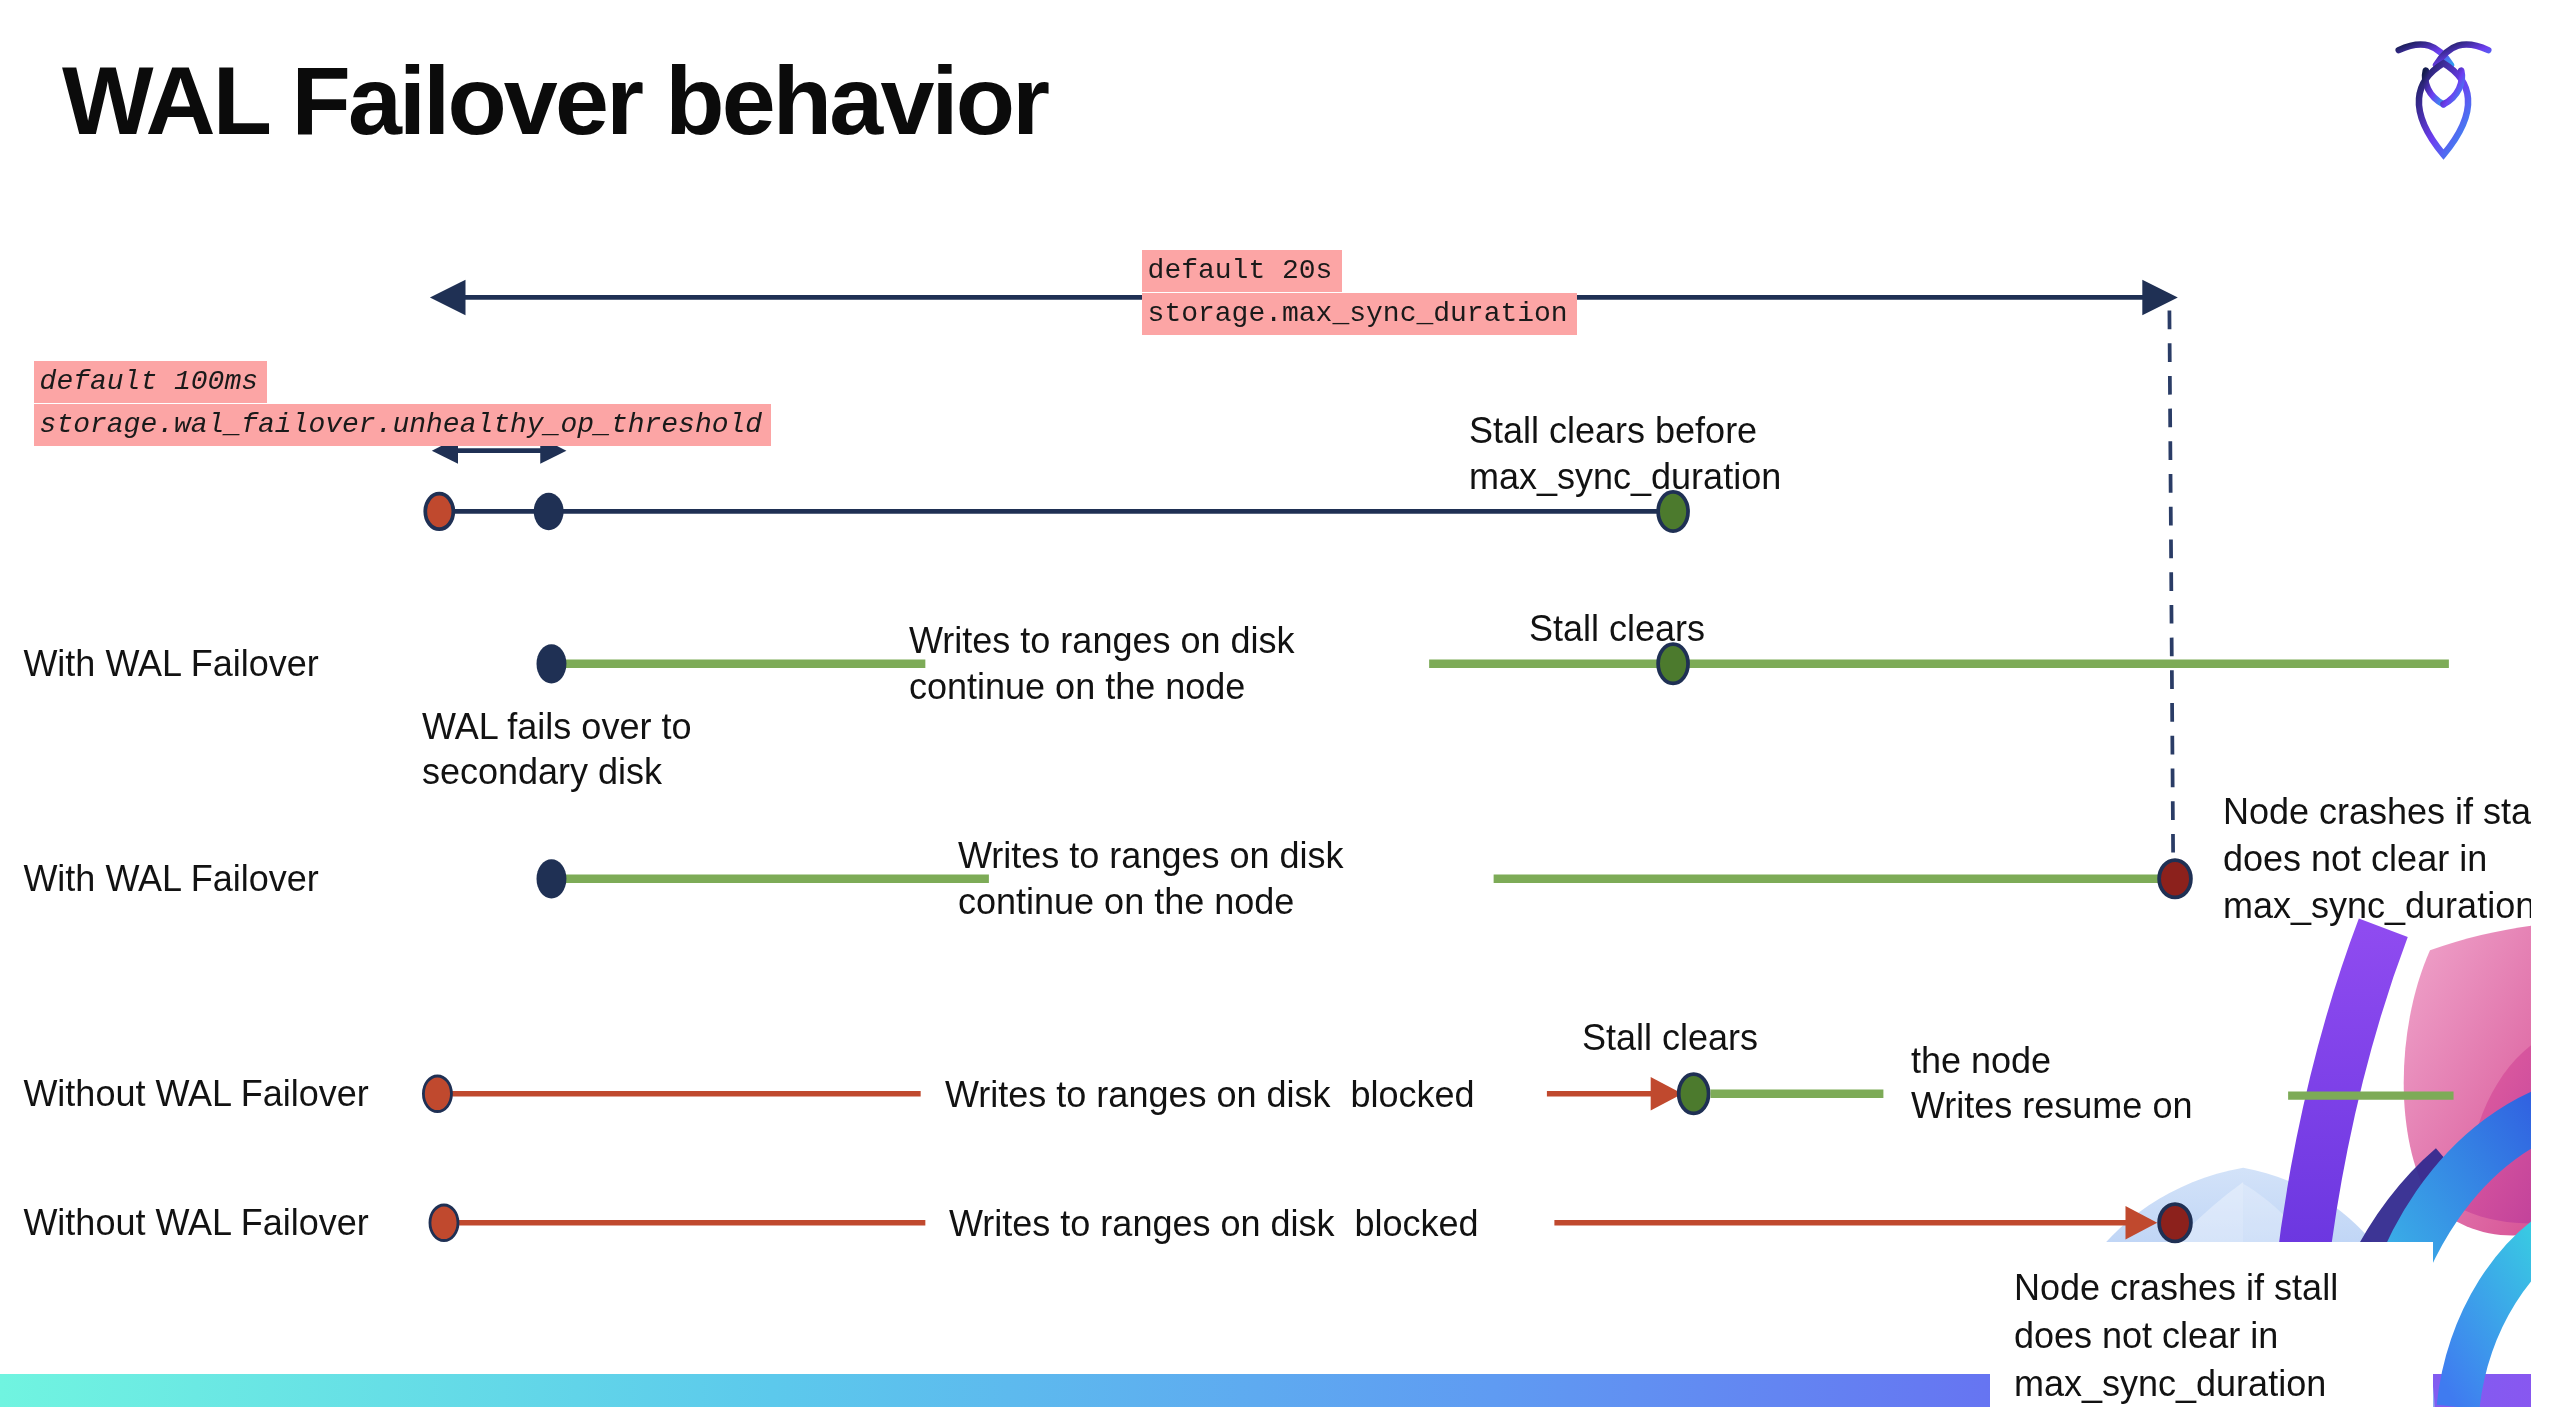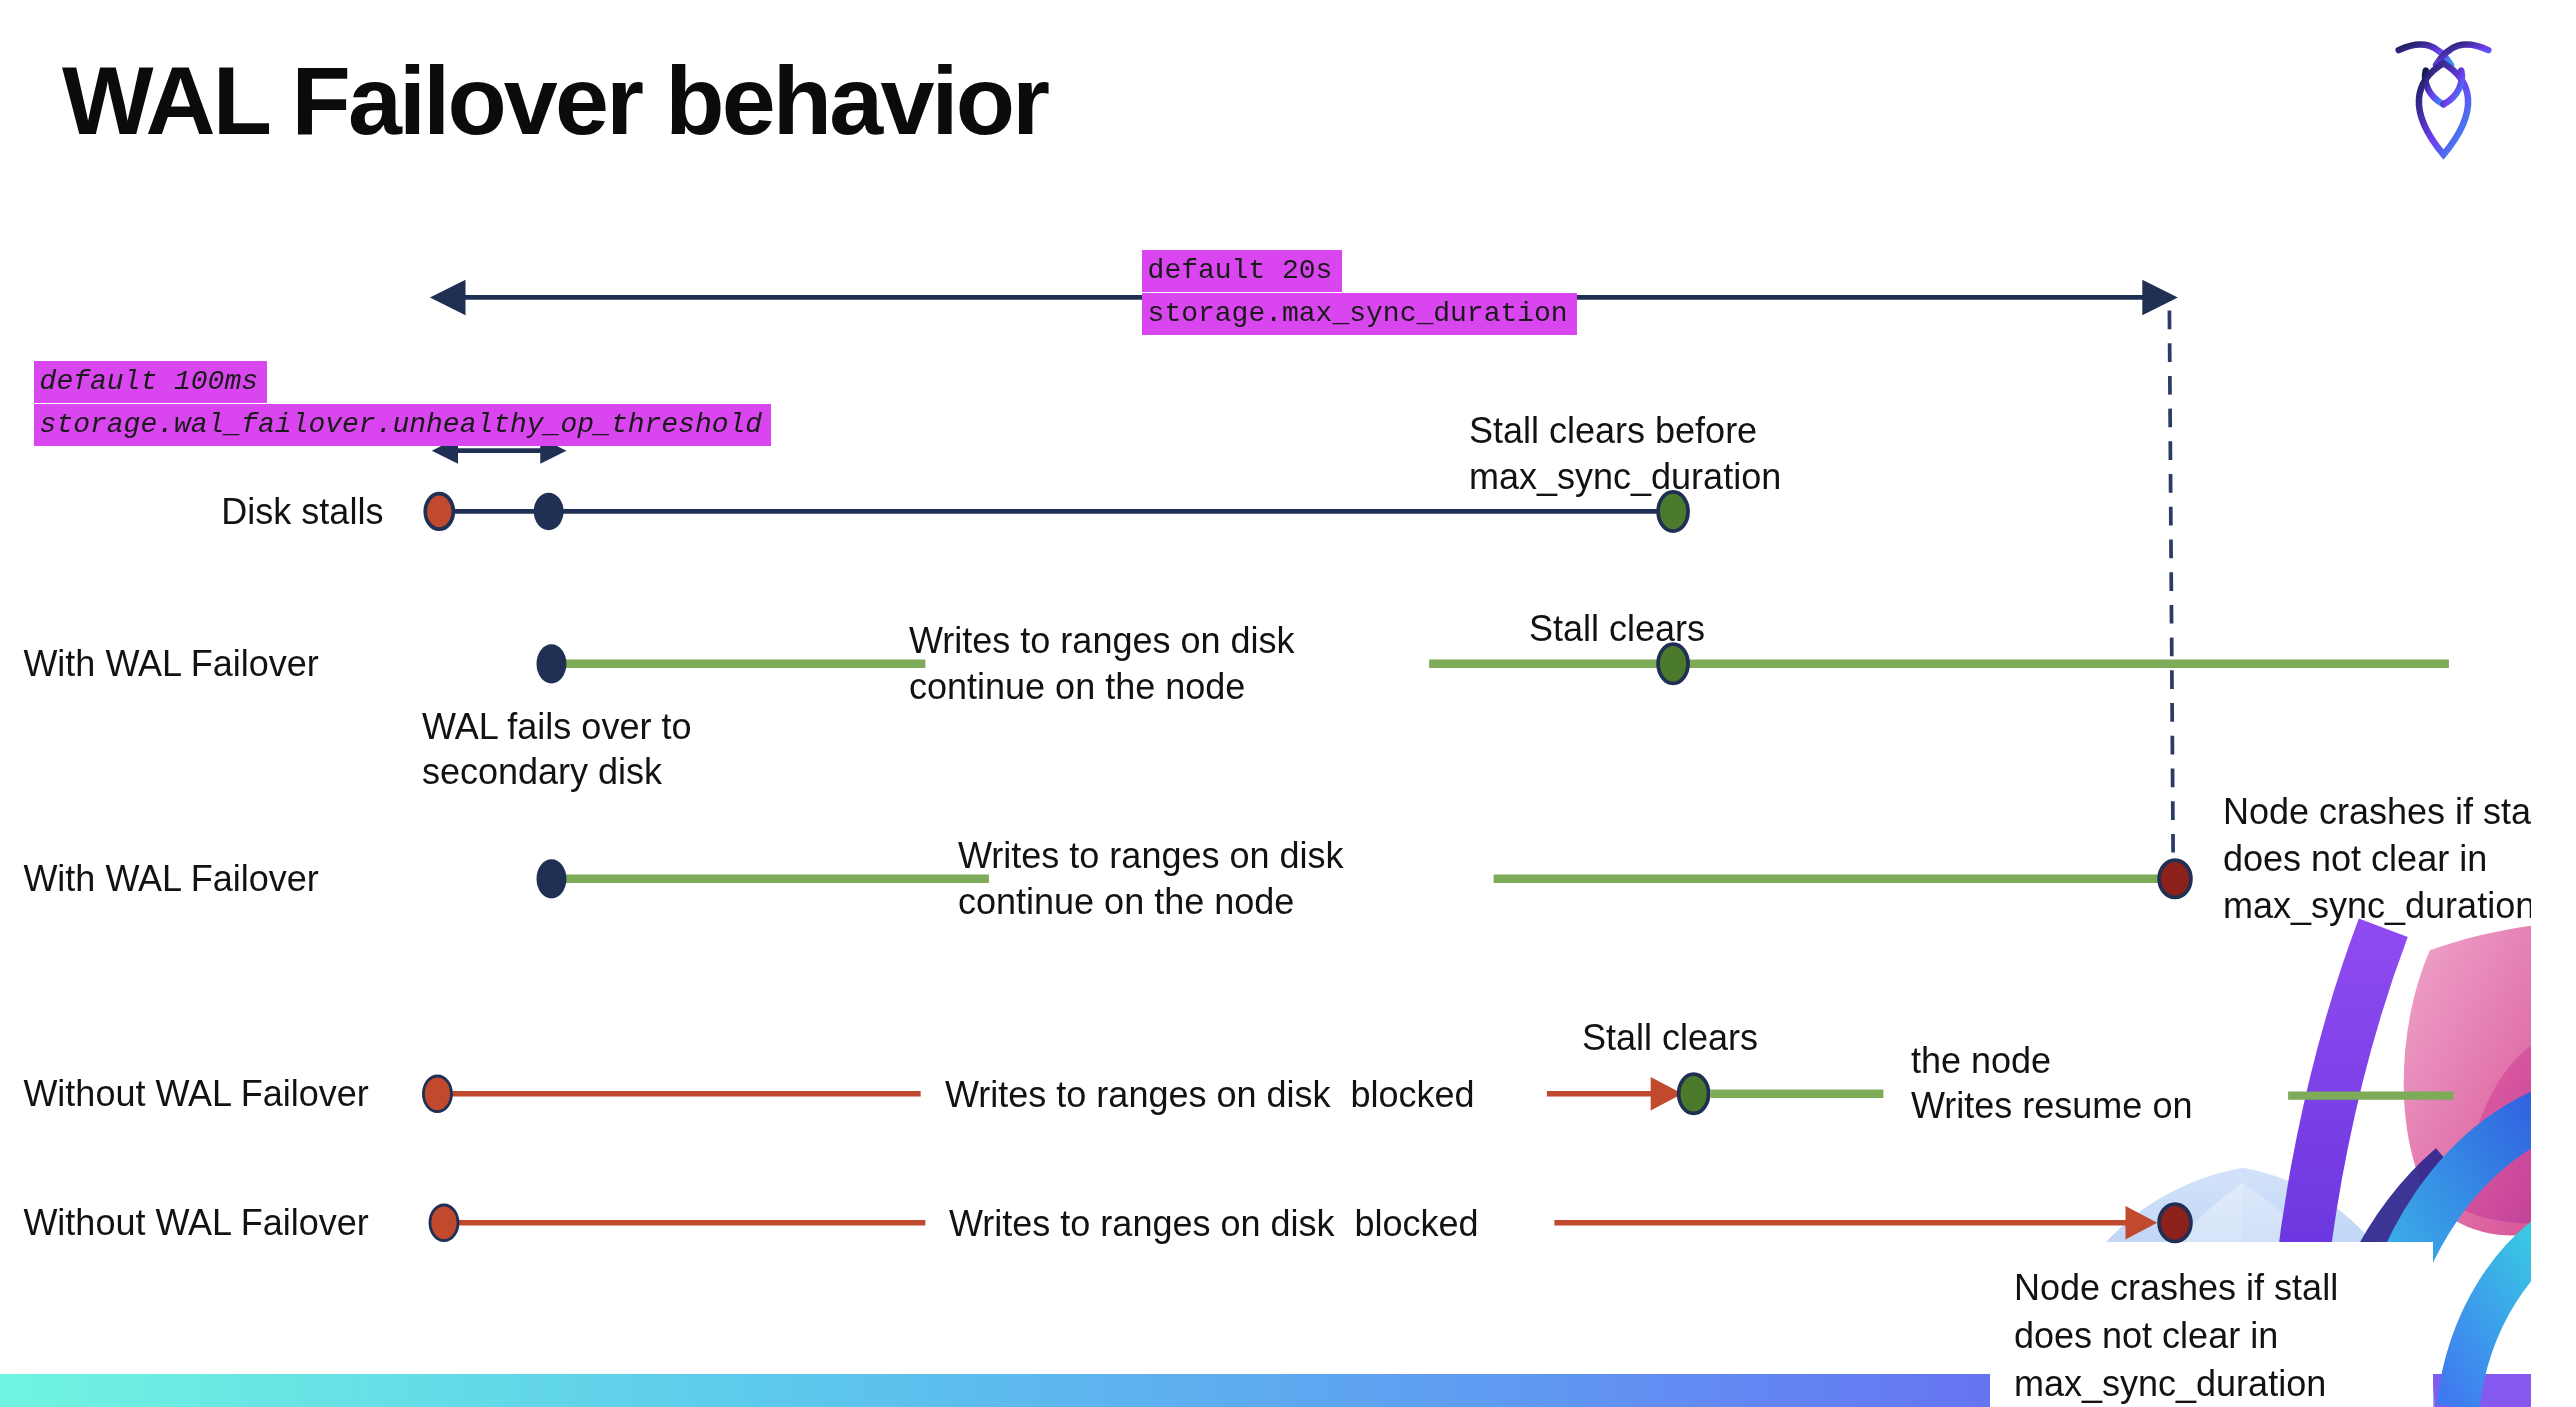--- a/index.html
+++ b/index.html
@@ -5,21 +5,21 @@
   html,body{margin:0;padding:0;background:#fff;}
   #canvas{position:relative;width:2531px;height:1408px;background:#ffffff;overflow:hidden;
           font-family:"Liberation Sans",sans-serif;color:#111;}
   .abs{position:absolute;}
   .title{font-size:97px;font-weight:bold;letter-spacing:-2.8px;color:#0b0b0b;}
   .lbl{font-size:36px;line-height:43px;color:#121212;}
   .note{font-size:36px;line-height:46px;color:#121212;text-align:left;}
   .note-left{font-size:36px;line-height:47px;color:#121212;text-align:left;}
   .pre{white-space:pre;}
   .mono-line{display:block;margin-bottom:1.9px;}
-  .mono-line span{display:inline-block;background:#d946ef;color:#1a1a1a;
+  .mono-line span{display:inline-block;background:#fca5a5;color:#1a1a1a;
       font-family:"Liberation Mono","DejaVu Sans Mono",monospace;
       font-size:28px;line-height:36px;padding:2.8px 9.3px 2.8px 5.6px;}
   .z1{z-index:1}.z2{z-index:2}.z3{z-index:3}.z4{z-index:4}.z5{z-index:5}
   #footer-bar{left:0;top:1374px;width:2576px;height:34px;
       background:linear-gradient(90deg,#70f4e0 0%,#5cc9ec 30%,#5f9bf2 58%,#676ff2 80%,#8b55f0 100%);}
   #crash-box{left:1990px;top:1242px;width:443px;height:165px;background:#ffffff;}
   svg{display:block;}
 </style>
 </head>
 <body>
@@ -147,21 +147,20 @@
   <div class="abs z5" style="left:1142px;top:250px;">
     <span class="mono-line"><span>default 20s</span></span>
     <span class="mono-line"><span>storage.max_sync_duration</span></span>
   </div>
 
   <div class="abs z5" style="left:34px;top:361px;font-style:italic;">
     <span class="mono-line"><span>default 100ms</span></span>
     <span class="mono-line"><span>storage.wal_failover.unhealthy_op_threshold</span></span>
   </div>
 
-  <div class="abs z5 lbl" style="left:23.4px;top:490px;width:360px;text-align:right;">Disk stalls</div>
   <div class="abs z5 lbl" style="left:23.4px;top:642px;">With WAL Failover</div>
   <div class="abs z5 lbl" style="left:23.4px;top:857px;">With WAL Failover</div>
   <div class="abs z5 lbl" style="left:23.4px;top:1072px;">Without WAL Failover</div>
   <div class="abs z5 lbl" style="left:23.4px;top:1201px;">Without WAL Failover</div>
 
   <div class="abs z5 note" style="left:1469px;top:408px;width:430px;">
     <div>Stall clears before</div>
     <div>max_sync_duration</div>
   </div>
 

